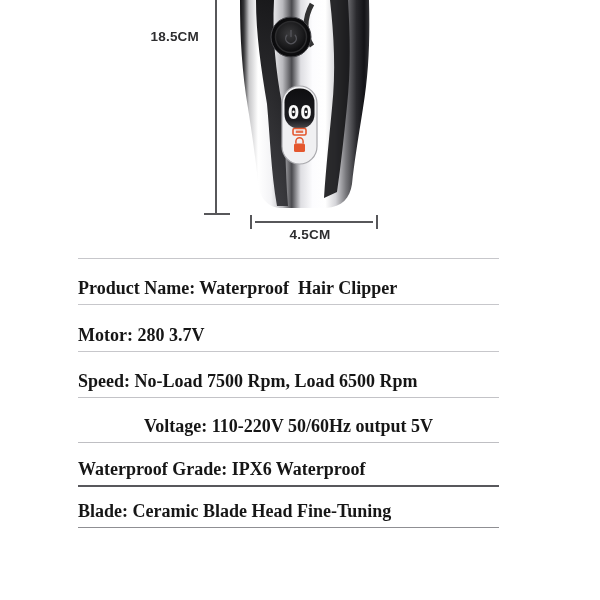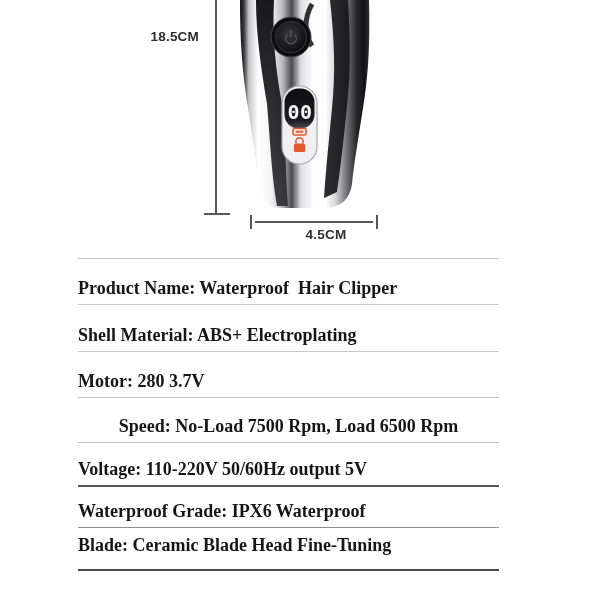--- a/index.html
+++ b/index.html
@@ -11,21 +11,21 @@
   .dim-label{
     position:absolute;color:#2e2e30;font-size:13.5px;font-weight:600;
     letter-spacing:.2px;font-family:"Liberation Sans",sans-serif;
   }
   #height-label{left:139px;top:29px;width:60px;text-align:right;}
   #height-line{position:absolute;left:215px;top:0;width:1.5px;height:214px;background:#57575a;}
   #height-tick-bottom{position:absolute;left:204px;top:213px;width:26px;height:2px;background:#57575a;}
   #width-tick-left{position:absolute;left:250px;top:215px;width:1.5px;height:14px;background:#57575a;}
   #width-tick-right{position:absolute;left:376px;top:215px;width:1.5px;height:14px;background:#57575a;}
   #width-line{position:absolute;left:255px;top:221px;width:118px;height:1.5px;background:#57575a;}
-  #width-label{left:268px;top:227px;width:116px;text-align:center;}
+  #width-label{left:252px;top:227px;width:116px;text-align:center;}
   
   #clipper{position:absolute;left:230px;top:0;}
   
   #spec-table{
     position:absolute;left:78px;top:258px;width:421px;
     border-top:1px solid #c7c7cb;
   }
   .spec-row{
     display:flex;flex-direction:column;justify-content:flex-end;
     padding-bottom:5px;box-sizing:border-box;
@@ -121,23 +121,20 @@
   <div id="width-tick-left"></div>
   <div id="width-line"></div>
   <div id="width-tick-right"></div>
   <div id="width-label" class="dim-label">4.5CM</div>
 
   <div id="spec-table">
     <div class="spec-row">
       <span>Product Name: Waterproof  Hair Clipper</span>
     </div>
     <div class="spec-row">
-      <span>Shell Material: ABS+ Electroplating</span>
-    </div>
-    <div class="spec-row">
       <span>Motor: 280 3.7V</span>
     </div>
     <div class="spec-row">
       <span>Speed: No-Load 7500 Rpm, Load 6500 Rpm</span>
     </div>
     <div class="spec-row">
       <span>Voltage: 110-220V 50/60Hz output 5V</span>
     </div>
     <div class="spec-row">
       <span>Waterproof Grade: IPX6 Waterproof</span>

